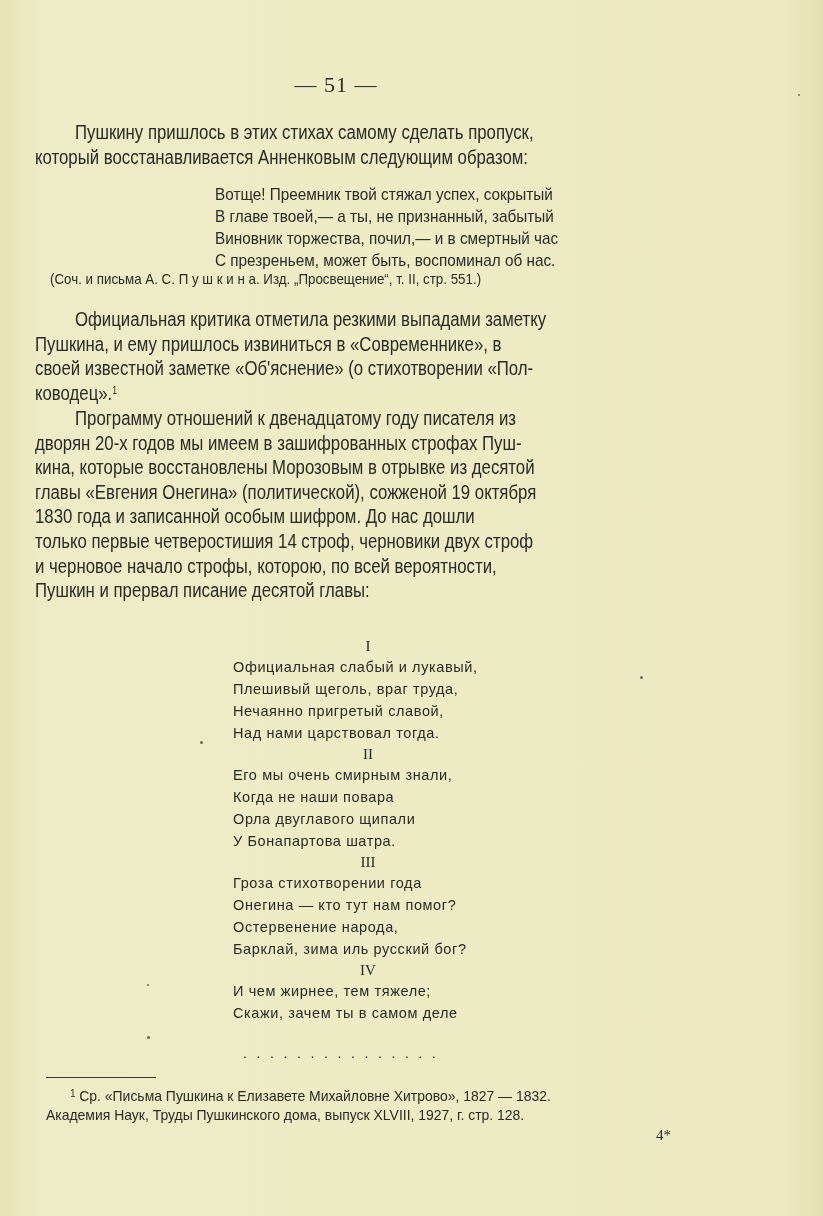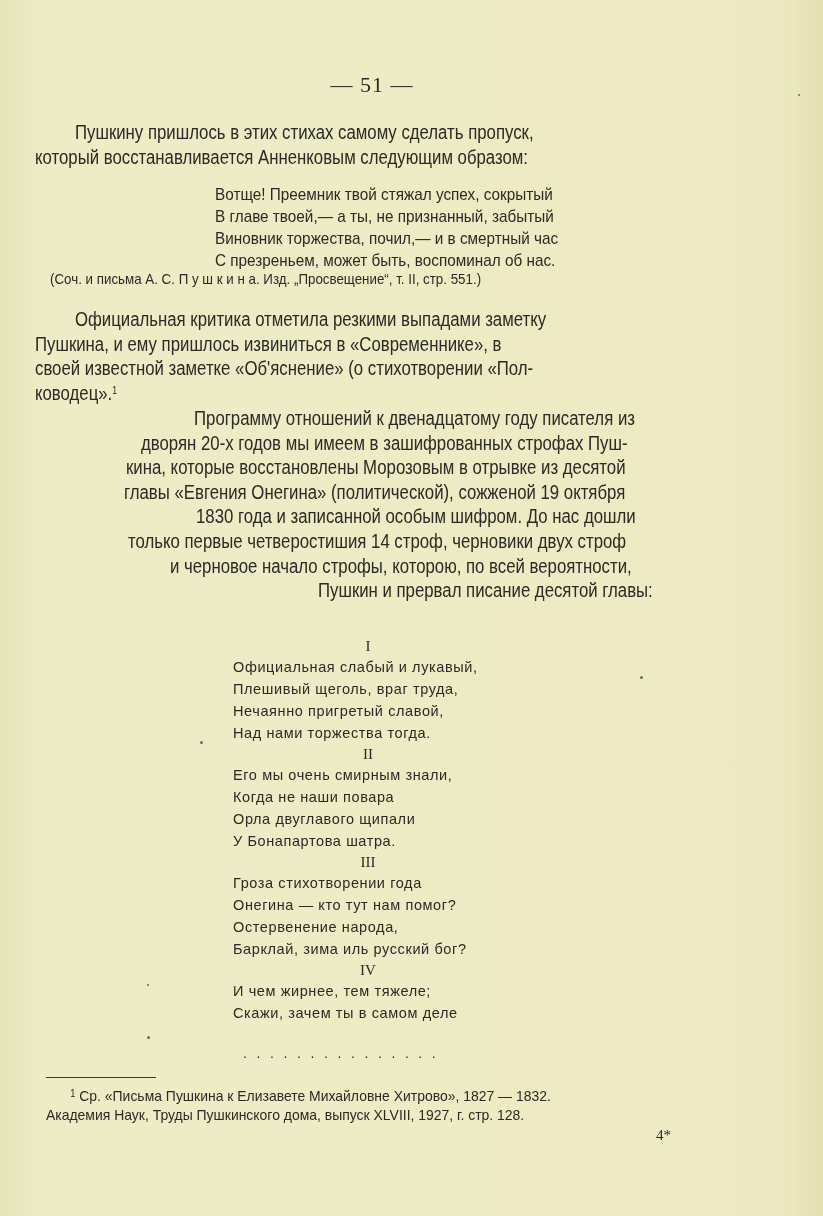--- a/index.html
+++ b/index.html
@@ -7,42 +7,42 @@
     width: 823px; height: 1216px; overflow: hidden;
     background: #ebe8c0;
     background: linear-gradient(90deg, #e6e3b6 0px, #eeecc6 40px, #edeac3 780px, #e4e0b2 823px);
     font-family: "Liberation Sans", sans-serif;
     color: #2a2a26;
     position: relative;
   }
   .page { position: absolute; left: 0; top: 0; width: 823px; height: 1216px; }
   .pagenum {
     position: absolute; top: 72px; left: 0; width: 672px; text-align: center;
-    font-family: "Liberation Serif", serif; font-size: 22px; letter-spacing: 1px; margin-left: 36px;
+    font-family: "Liberation Serif", serif; font-size: 22px; letter-spacing: 1px;
   }
   .prose {
     position: absolute; left: 35px; width: 672px;
     font-family: "Liberation Sans Narrow", "Liberation Sans", sans-serif;
     font-size: 19.5px; line-height: 24.6px;
     transform-origin: left top;
   }
   .line { display: block; white-space: nowrap; }
   .cond { display: inline-block; transform: scaleX(0.86); transform-origin: left center; }
   .quote {
     position: absolute; left: 215px; top: 184px;
     font-family: "Liberation Sans", sans-serif; font-size: 17px; line-height: 22px;
   }
   .quote .ql { display: block; white-space: nowrap; transform: scaleX(0.9); transform-origin: left center; }
   .cite {
     position: absolute; left: 50px; top: 271px;
     font-size: 14.5px; white-space: nowrap;
     transform: scaleX(0.92); transform-origin: left center;
   }
   .p2 { top: 307px; }
-  .p3 { top: 406px; text-align: right; }
+  .p3 { top: 406px; }
   .stanzas { position: absolute; left: 233px; top: 636px; font-family: "Liberation Sans", sans-serif; }
   .stanza-num { width: 270px; text-align: center; font-family: "Liberation Serif", serif; font-size: 15px; height: 20px; line-height: 20px; }
   .verse { font-size: 14.5px; line-height: 22px; white-space: nowrap; letter-spacing: 0.6px; }
   .dots { position: absolute; left: 243px; top: 1045px; font-size: 14px; letter-spacing: 9.6px; }
   .rule { position: absolute; left: 46px; top: 1077px; width: 110px; height: 1px; background: #3a3a34; }
   .footnote {
     position: absolute; left: 46px; top: 1086px;
     font-size: 15px; line-height: 19px;
   }
   .footnote .fl { display: block; white-space: nowrap; transform: scaleX(0.93); transform-origin: left center; }
@@ -89,21 +89,21 @@
     <span class="line"><span class="cond">и черновое начало строфы, которою, по всей вероятности,</span></span>
     <span class="line"><span class="cond">Пушкин и прервал писание десятой главы:</span></span>
   </div>
 
   <div class="stanzas">
     <div>
       <div class="stanza-num">I</div>
       <div class="verse">Официальная слабый и лукавый,</div>
       <div class="verse">Плешивый щеголь, враг труда,</div>
       <div class="verse">Нечаянно пригретый славой,</div>
-      <div class="verse">Над нами торжества тогда.</div>
+      <div class="verse">Над нами царствовал тогда.</div>
     </div>
     <div>
       <div class="stanza-num">II</div>
       <div class="verse">Его мы очень смирным знали,</div>
       <div class="verse">Когда не наши повара</div>
       <div class="verse">Орла двуглавого щипали</div>
       <div class="verse">У Бонапартова шатра.</div>
     </div>
     <div>
       <div class="stanza-num">III</div>

